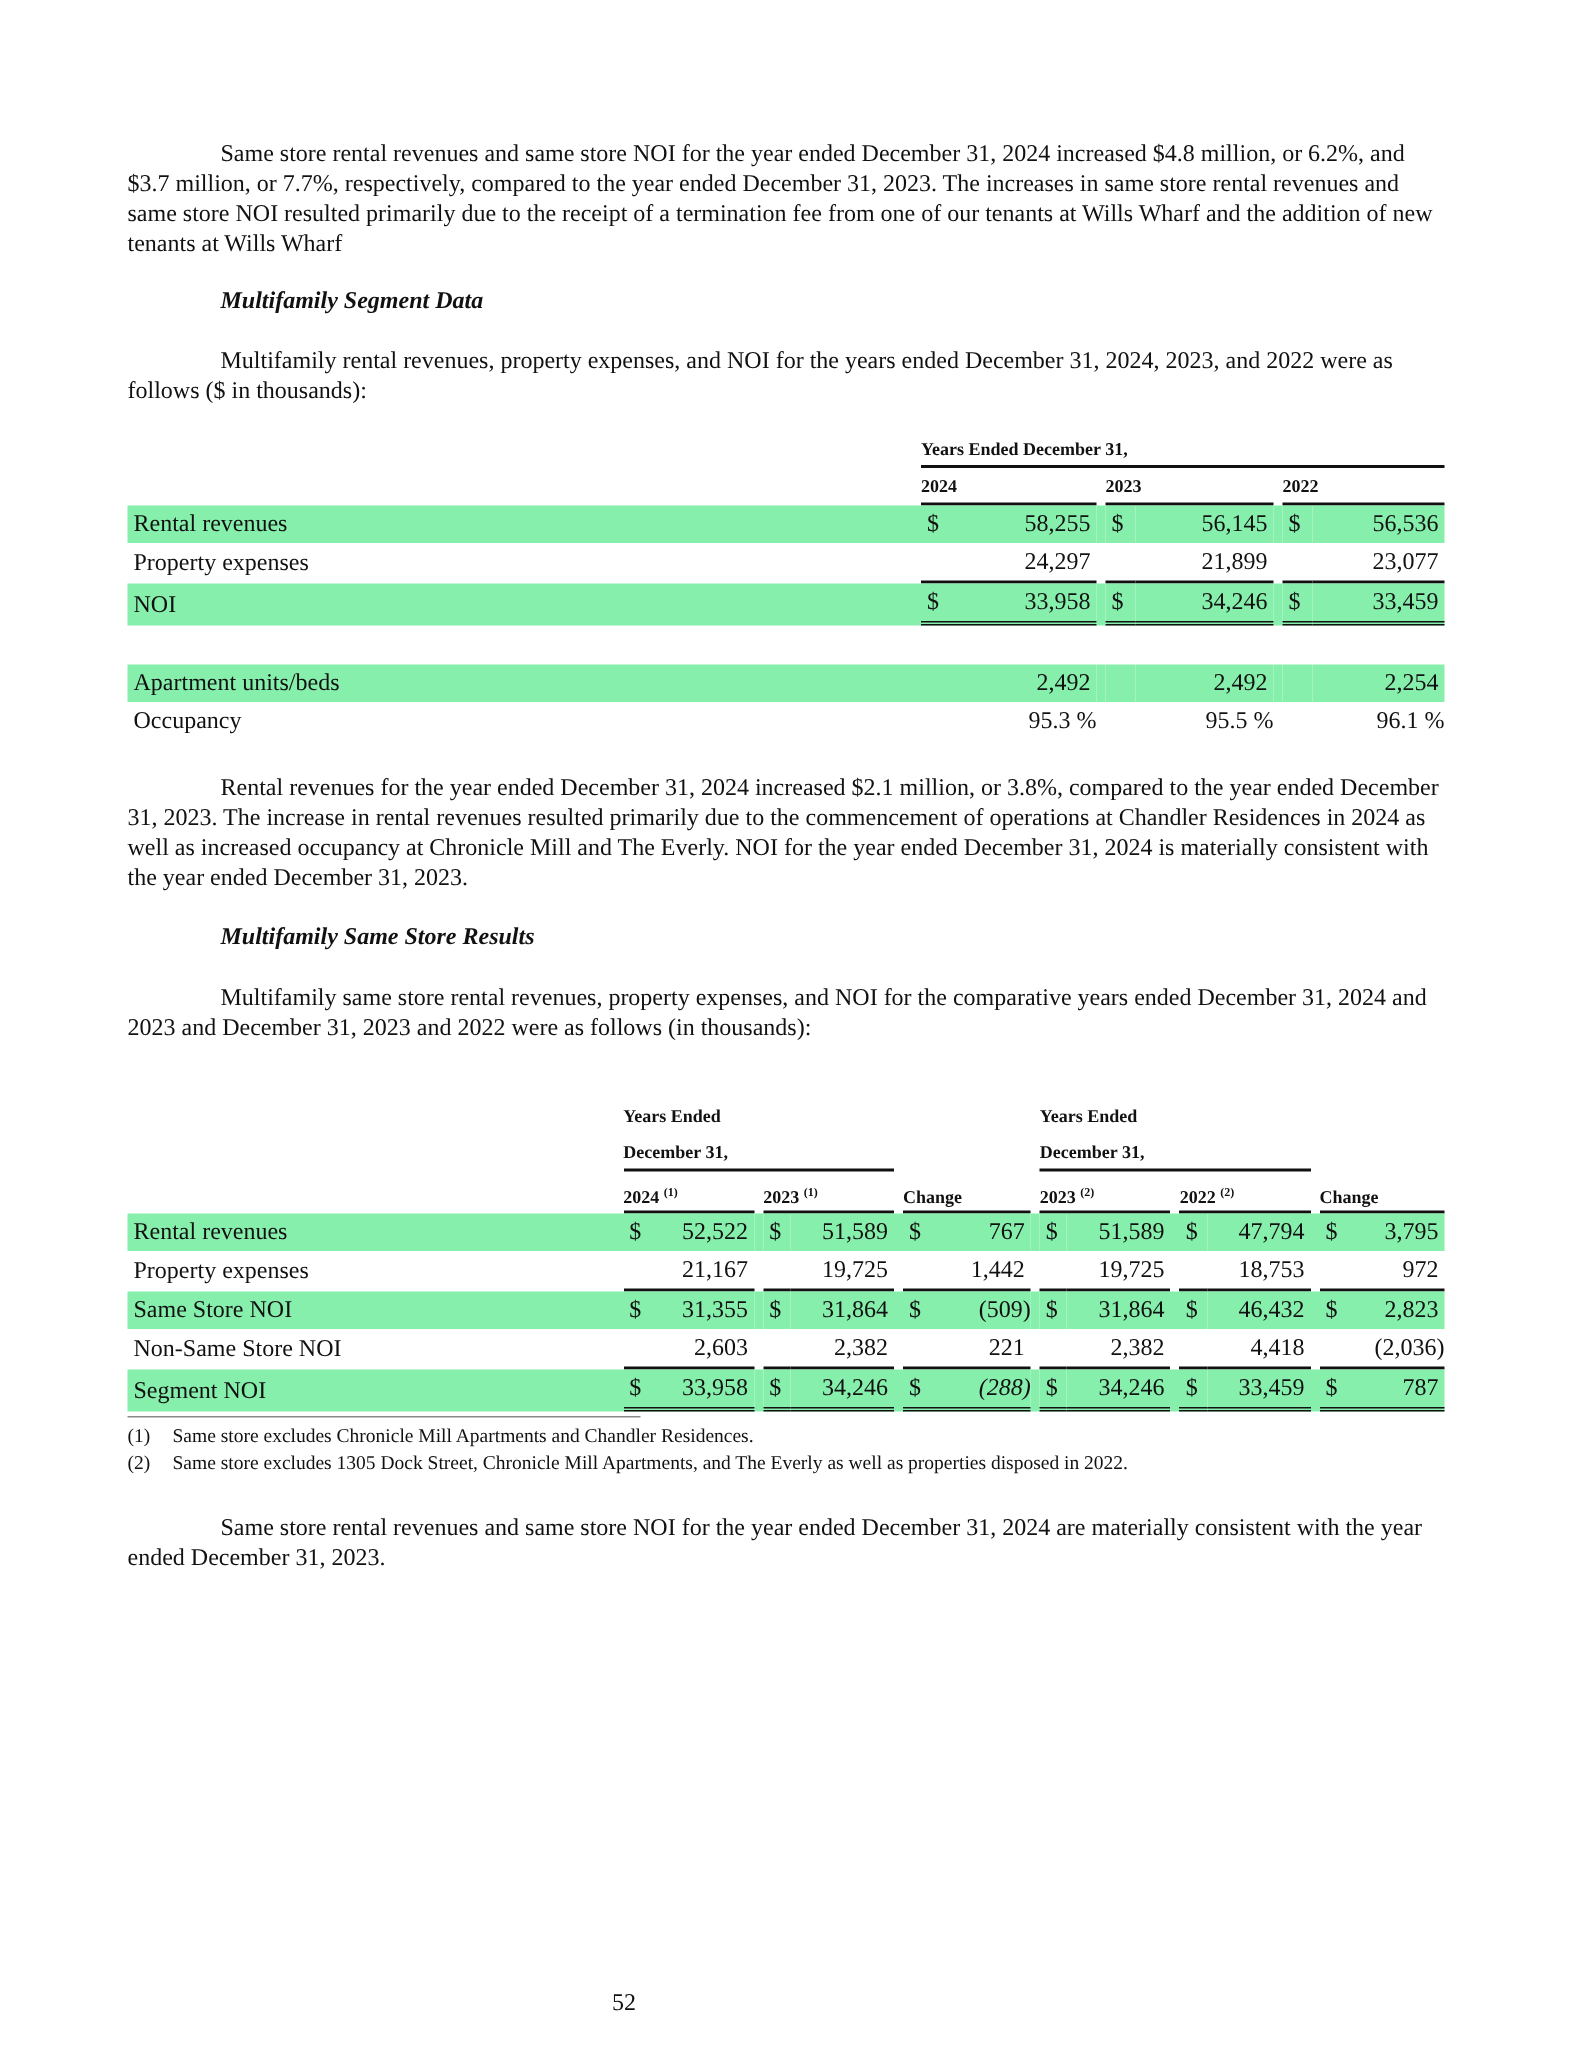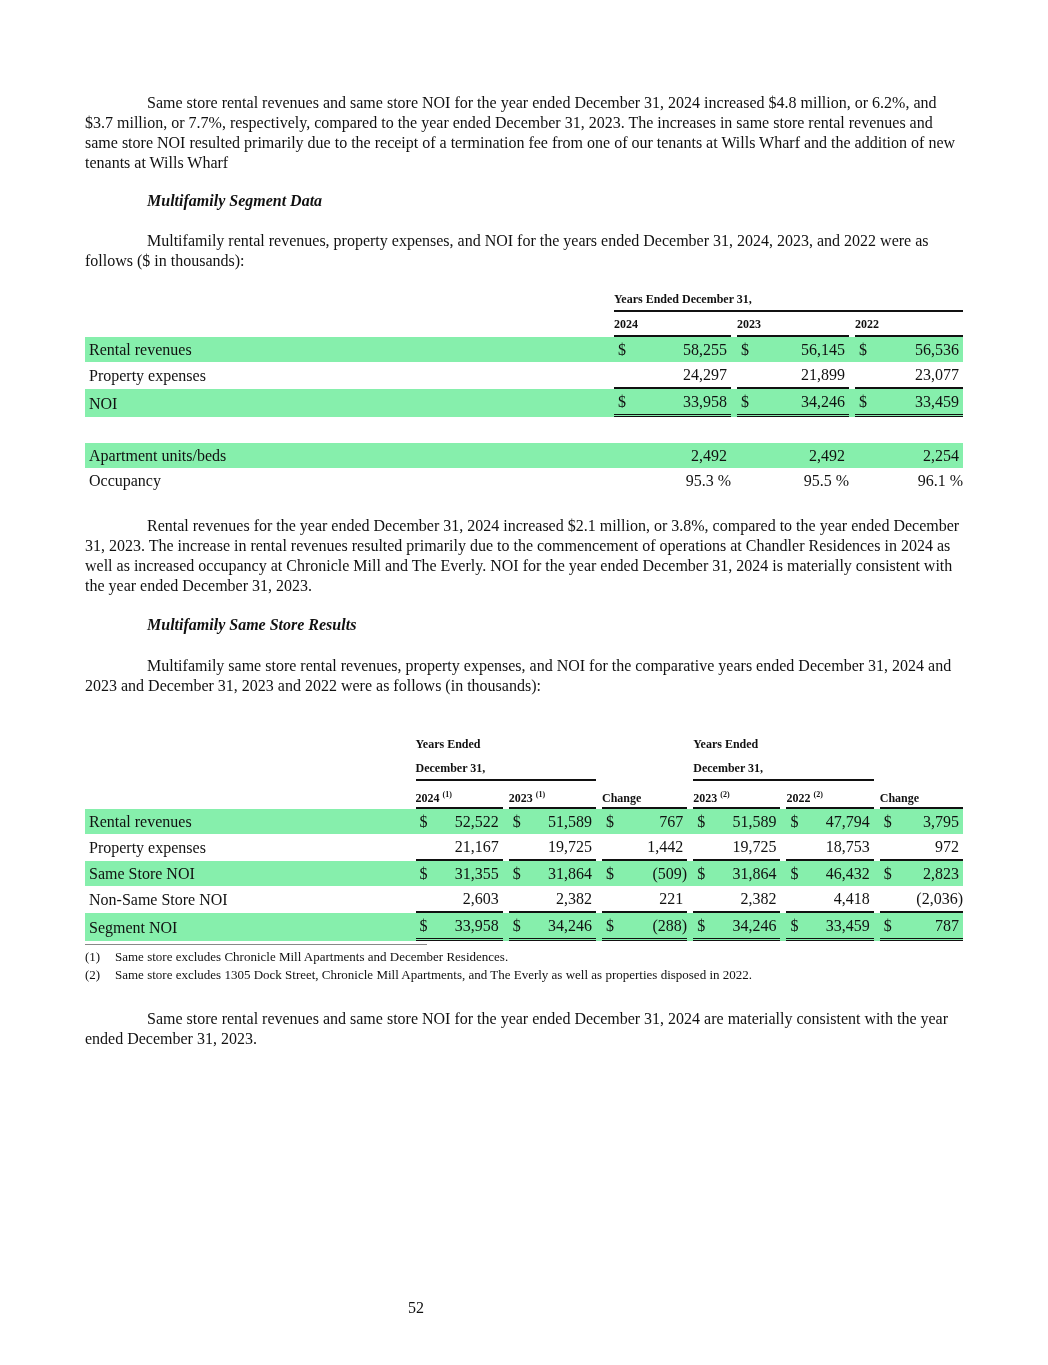--- a/index.html
+++ b/index.html
@@ -14,21 +14,21 @@
   .cur { text-align: left; padding-left: 4px; }
   .num { text-align: right; padding-right: 4px; }
   .hdr { font-size: 12px; font-weight: bold; text-align: left; line-height: 18px; height: 20px; }
   .hb { border-bottom: 2px solid #111; }
   .dl { border-bottom: 3px double #111; }
   .gapcol { width: 6px; }
   sup { font-size: 8px; }
   .footnote-rule { width: 342px; border-top: 1px solid #888; margin: 0; }
   .fn { font-size: 13px; line-height: 18px; margin: 0; }
   .fn .fnnum { display: inline-block; width: 30px; }
-  .pagenum { position: absolute; top: 1299px; left: 0; width: 832px; text-align: center; font-size: 16px; }
+  .pagenum { position: absolute; top: 1327px; left: 0; width: 832px; text-align: center; font-size: 16px; }
 </style>
 </head>
 <body>
 
 <div class="page">
 
   <p class="para" style="position:absolute; top:93px; width:878px;">Same store rental revenues and same store NOI for the year ended December 31, 2024 increased $4.8 million, or 6.2%, and $3.7 million, or 7.7%, respectively, compared to the year ended December 31, 2023. The increases in same store rental revenues and same store NOI resulted primarily due to the receipt of a termination fee from one of our tenants at Wills Wharf and the addition of new tenants at Wills Wharf</p>
 
   <p class="subhead" style="position:absolute; top:191px;">Multifamily Segment Data</p>
 
@@ -270,36 +270,36 @@
         </tr>
         <tr class="hl">
           <td class="lbl">Segment NOI</td>
           <td class="cur dl">$</td>
           <td class="num dl">33,958</td>
           <td></td>
           <td class="cur dl">$</td>
           <td class="num dl">34,246</td>
           <td></td>
           <td class="cur dl">$</td>
-          <td class="num dl" style="padding-right: 0px;">(288)</td>
+          <td class="num dl" style="padding-right: 0px; font-style: italic;">(288)</td>
           <td></td>
           <td class="cur dl">$</td>
           <td class="num dl">34,246</td>
           <td></td>
           <td class="cur dl">$</td>
           <td class="num dl">33,459</td>
           <td></td>
           <td class="cur dl">$</td>
           <td class="num dl">787</td>
         </tr>
       </tbody>
   </table>
 
   <div style="position:absolute; top:944px; left:0;">
     <div class="footnote-rule"></div>
-    <p class="fn" style="margin-top:3px"><span class="fnnum">(1)</span><span>Same store excludes Chronicle Mill Apartments and December Residences.</span></p>
+    <p class="fn" style="margin-top:3px"><span class="fnnum">(1)</span><span>Same store excludes Chronicle Mill Apartments and Chandler Residences.</span></p>
     <p class="fn"><span class="fnnum">(2)</span><span>Same store excludes 1305 Dock Street, Chronicle Mill Apartments, and The Everly as well as properties disposed in 2022.</span></p>
   </div>
 
   <p class="para" style="position:absolute; top:1009px; width:878px;">Same store rental revenues and same store NOI for the year ended December 31, 2024 are materially consistent with the year ended December 31, 2023.</p>
 </div>
 
 <div class="pagenum">52</div>
 
 </body></html>

